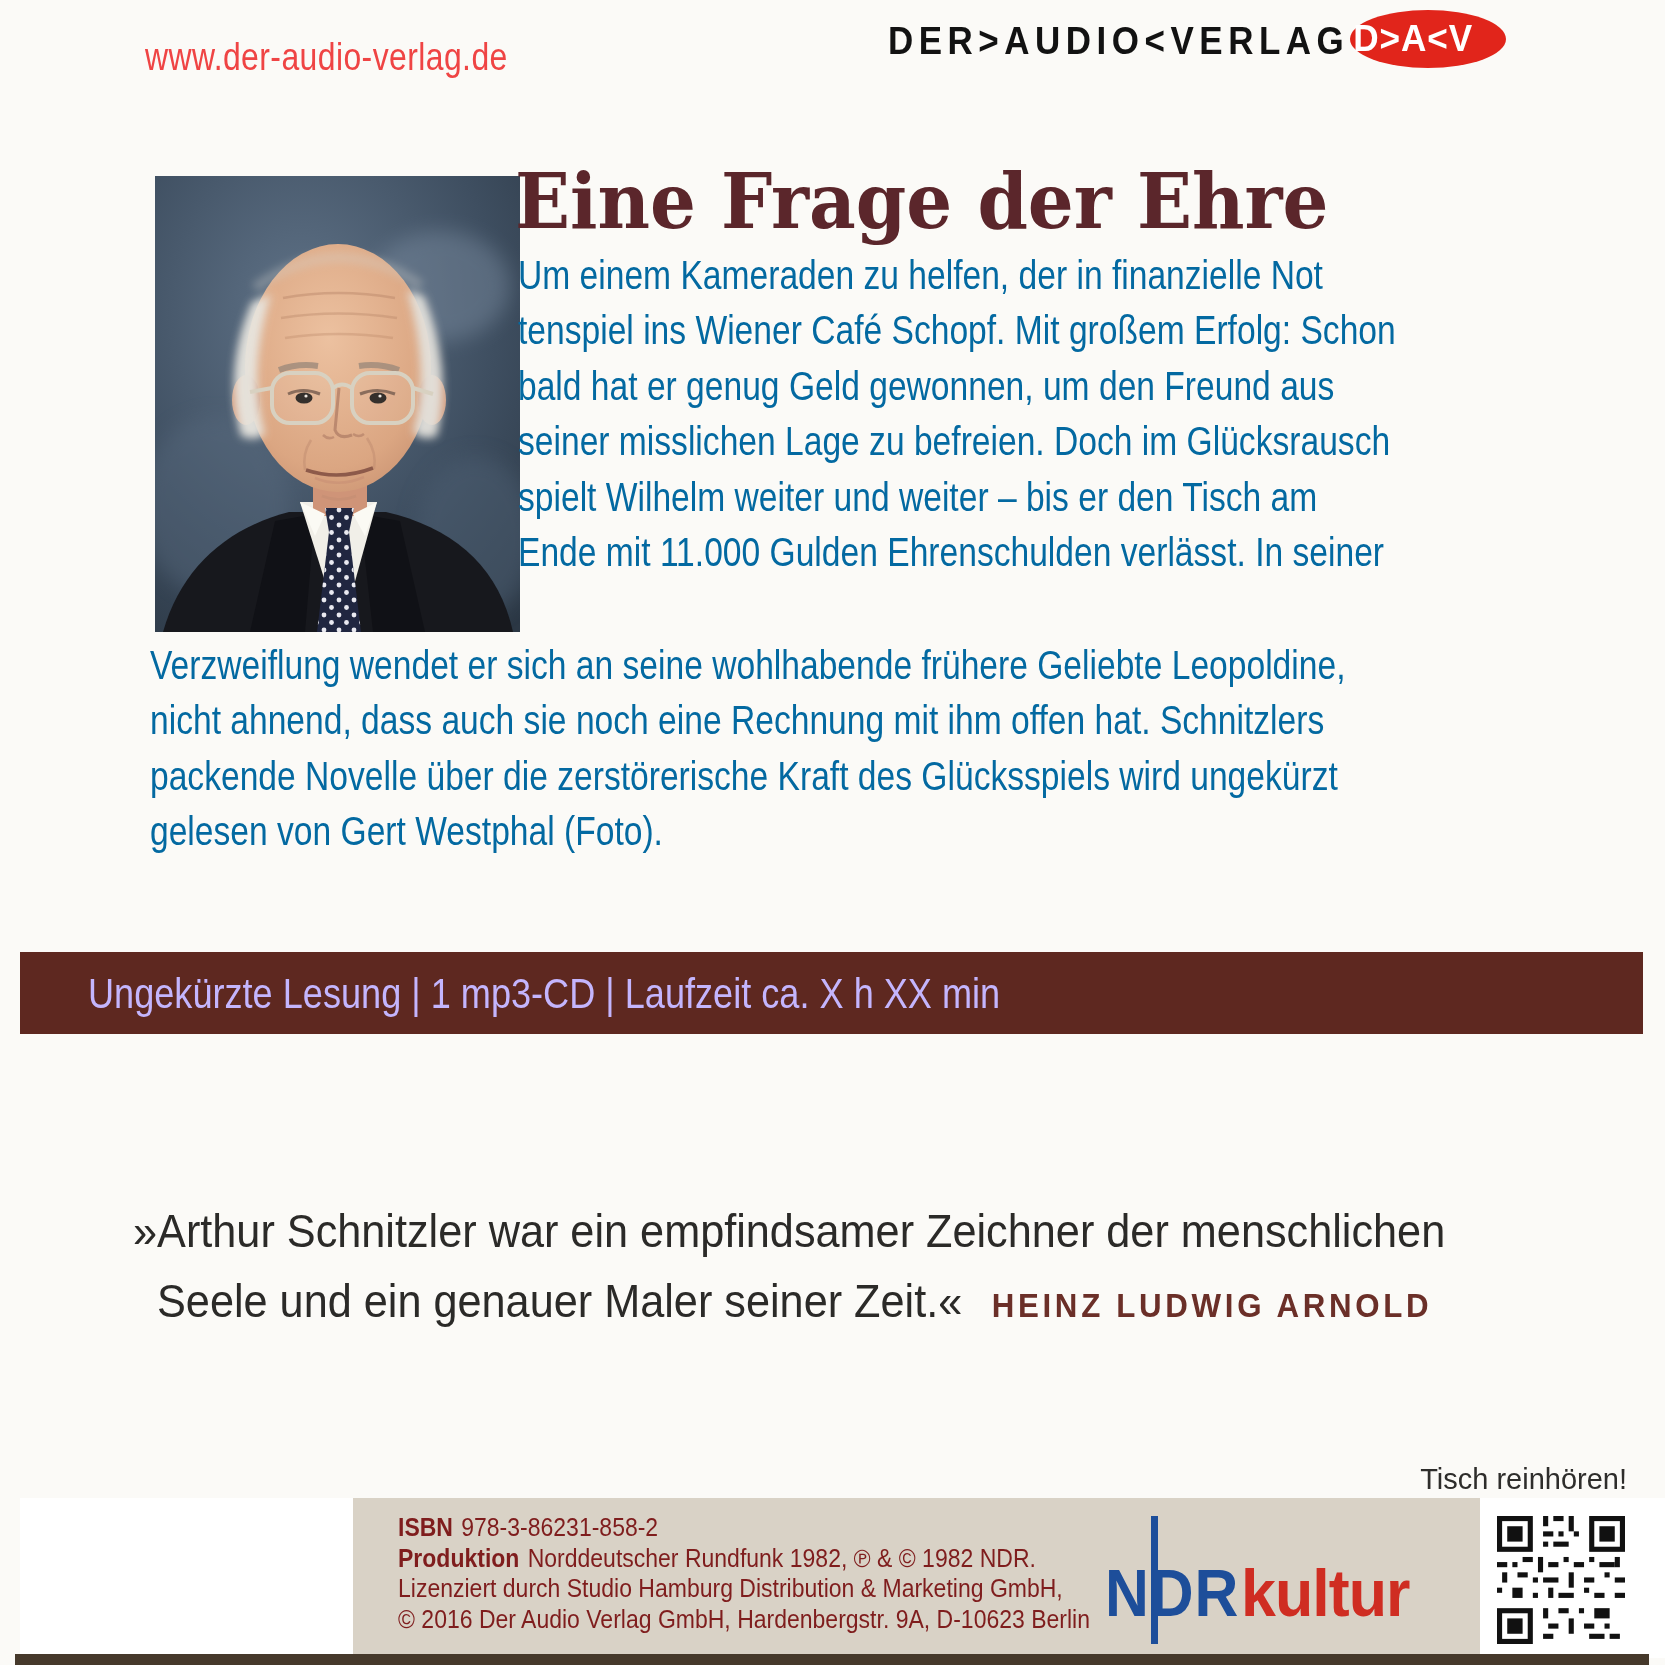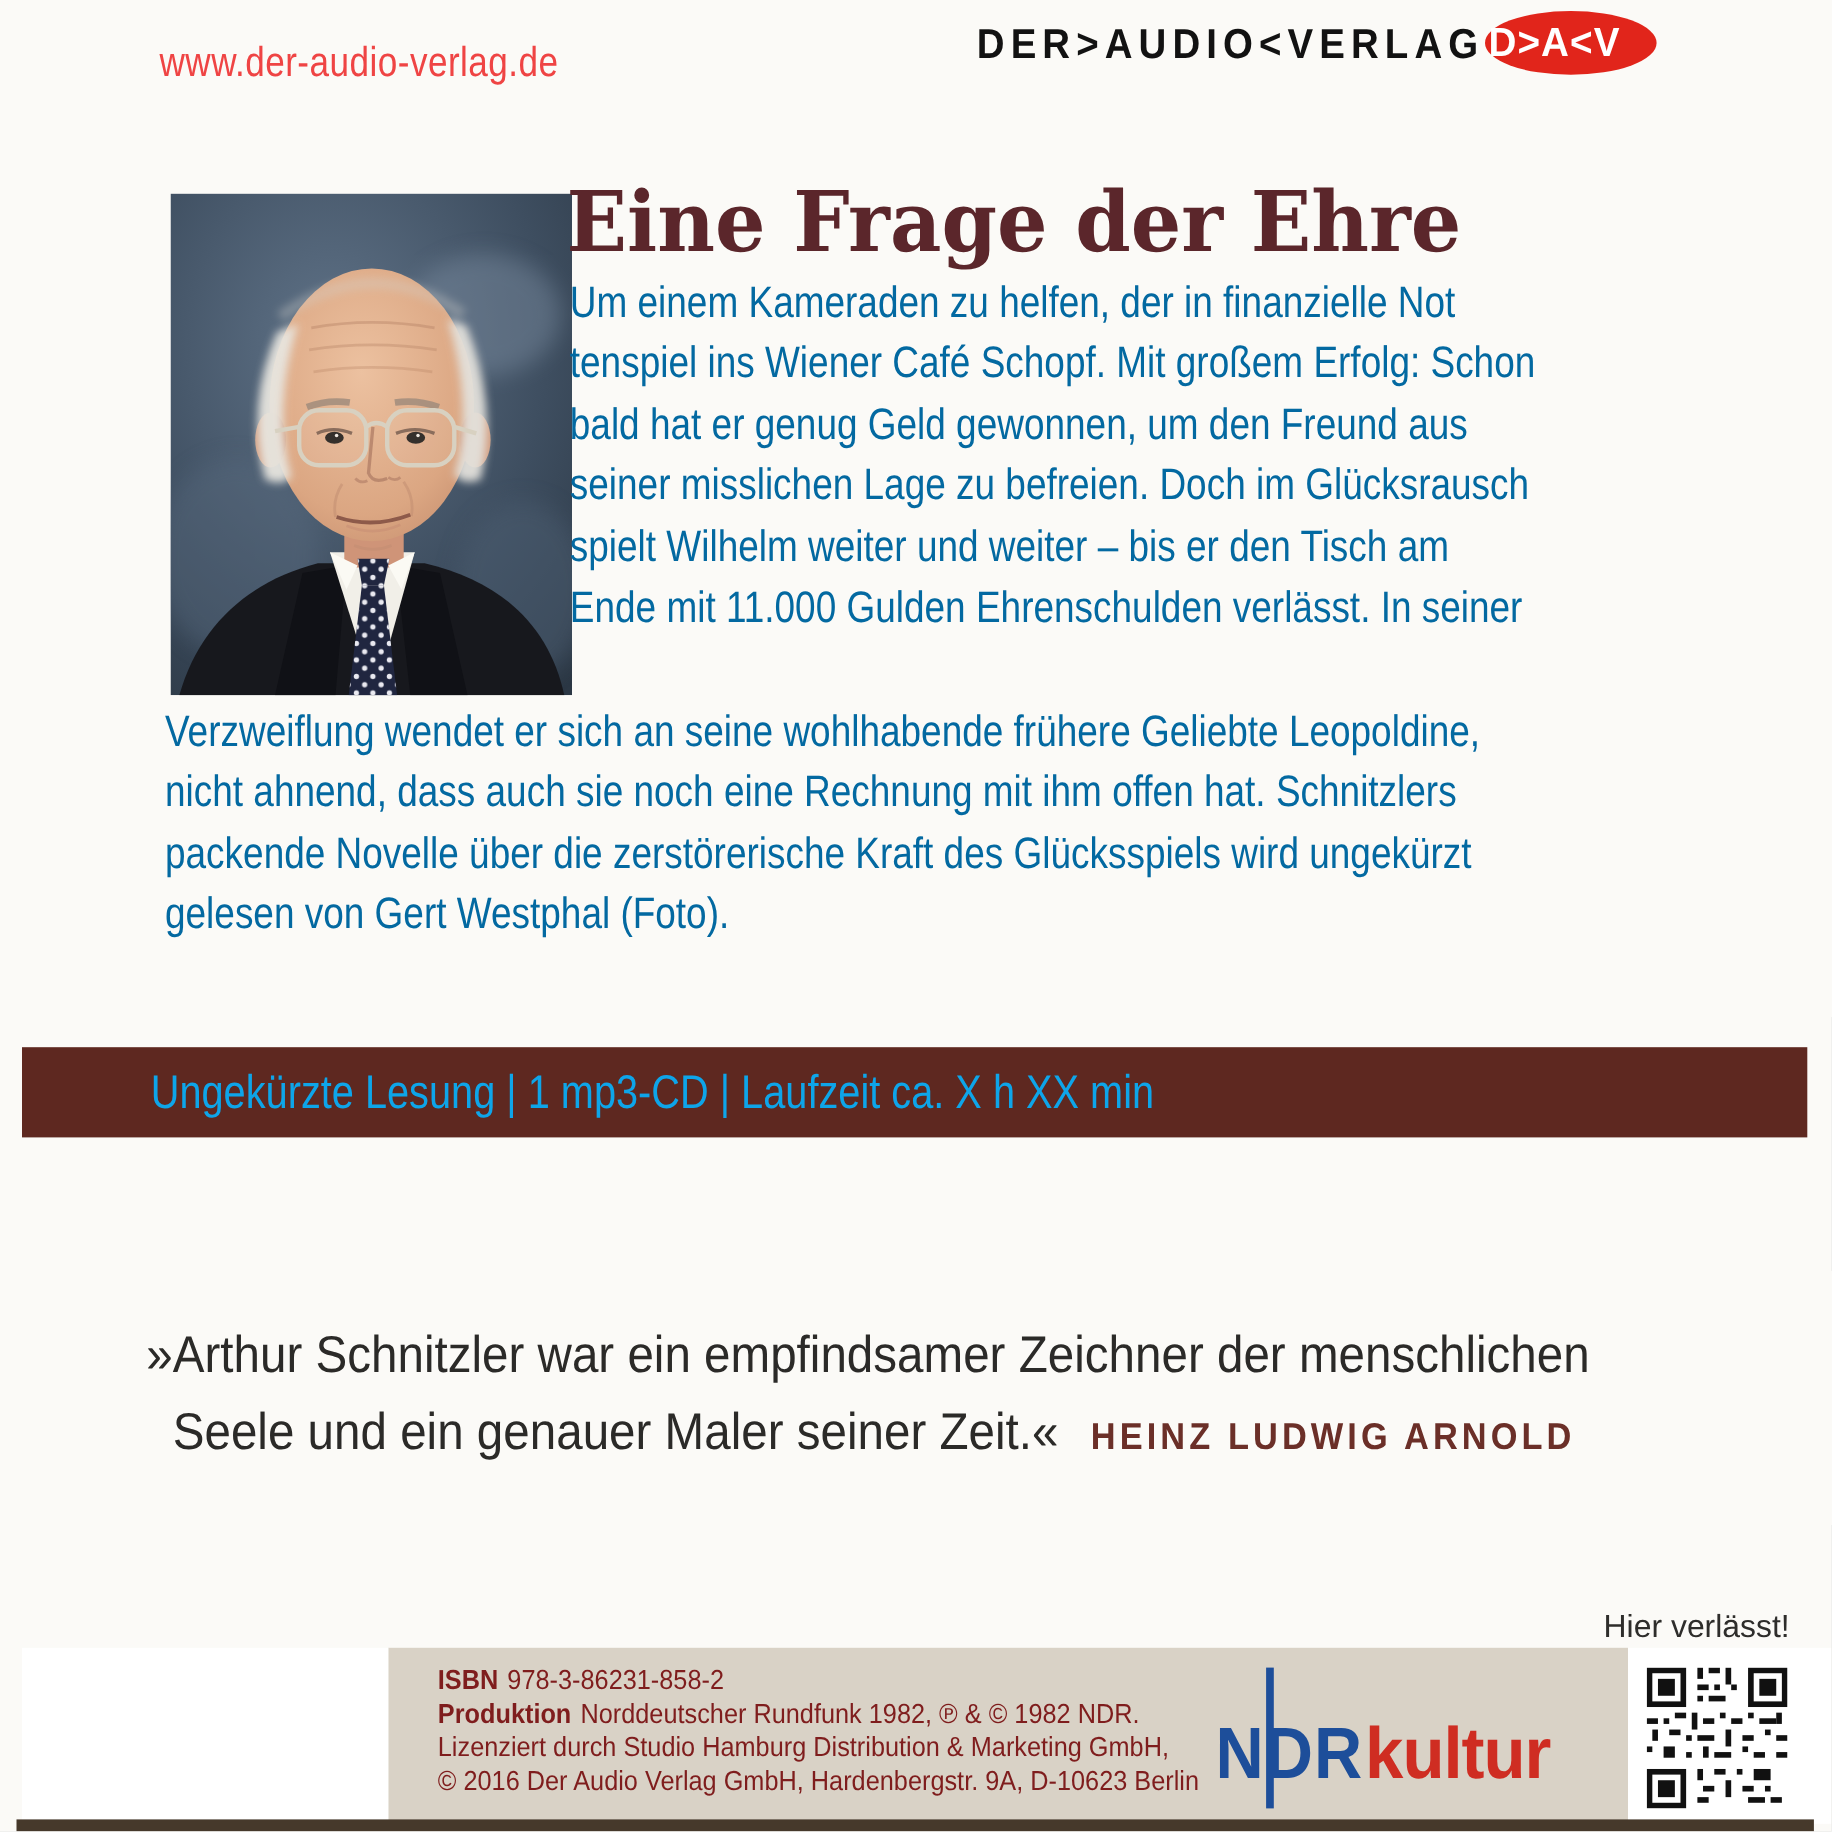--- a/index.html
+++ b/index.html
@@ -23,21 +23,21 @@
   .photo{left:155px;top:176px;width:365px;height:456px;}
   .title{left:515px;top:158px;font-family:"DejaVu Serif","Liberation Serif",serif;font-weight:700;
          font-size:76px;line-height:1.15;transform:scaleX(0.95);transform-origin:0 0;white-space:nowrap;}
   .desc{font-size:40px;color:#0369a1;}
   .desc .row{height:55.4px;line-height:55.4px;}
   .desc-col{left:518px;top:248px;}
   .desc-full{left:150px;top:638px;}
 
   
   .banner{left:20px;top:952px;width:1623px;height:82px;display:flex;align-items:center;}
-  .banner-text{margin-left:117px;font-size:43px;color:#0ea5e9;}
+  .banner-text{margin-left:68px;font-size:43px;color:#c4b5fd;}
 
   
   .quote{font-size:47px;color:#2b2a28;}
   .quote-l1{left:133px;top:1203px;}
   .quote-l2{left:157px;top:1273px;}
   .quote-row{display:flex;align-items:baseline;gap:32px;}
   .attribution{font-size:34px;font-weight:700;letter-spacing:4px;}
 
   
   .beige{left:353px;top:1498px;width:1127px;height:158px;}
@@ -196,21 +196,21 @@
     <div class="row"><span class="cond92">Lizenziert durch Studio Hamburg Distribution &amp; Marketing GmbH,</span></div>
     <div class="row"><span class="cond92">© 2016 Der Audio Verlag GmbH, Hardenbergstr. 9A, D-10623 Berlin</span></div>
   </div>
 
   <div class="abs ndr-wrap">
     <div class="ndr-bar" style="background:#1d4e9a;"></div>
     <div class="ndr-text" style="color:#1d4e9a;">NDR</div>
     <div class="kultur-text" style="color:#cf2d22;">kultur</div>
   </div>
 
-  <div class="abs qr-caption">Hier verlässt!</div>
+  <div class="abs qr-caption">Tisch reinhören!</div>
   <div class="abs white-patch qr-patch"></div>
   <svg class="abs qr-code" width="128" height="128" viewBox="0 0 125 125">
     <g fill="#111111">
       <rect x="0" y="0" width="35" height="35"></rect>
         <rect x="90" y="0" width="35" height="35"></rect>
         <rect x="0" y="90" width="35" height="35"></rect>
       <rect x="5" y="5" width="25" height="25" fill="#ffffff"></rect>
         <rect x="95" y="5" width="25" height="25" fill="#ffffff"></rect>
         <rect x="5" y="95" width="25" height="25" fill="#ffffff"></rect>
       <rect x="10" y="10" width="15" height="15"></rect>

